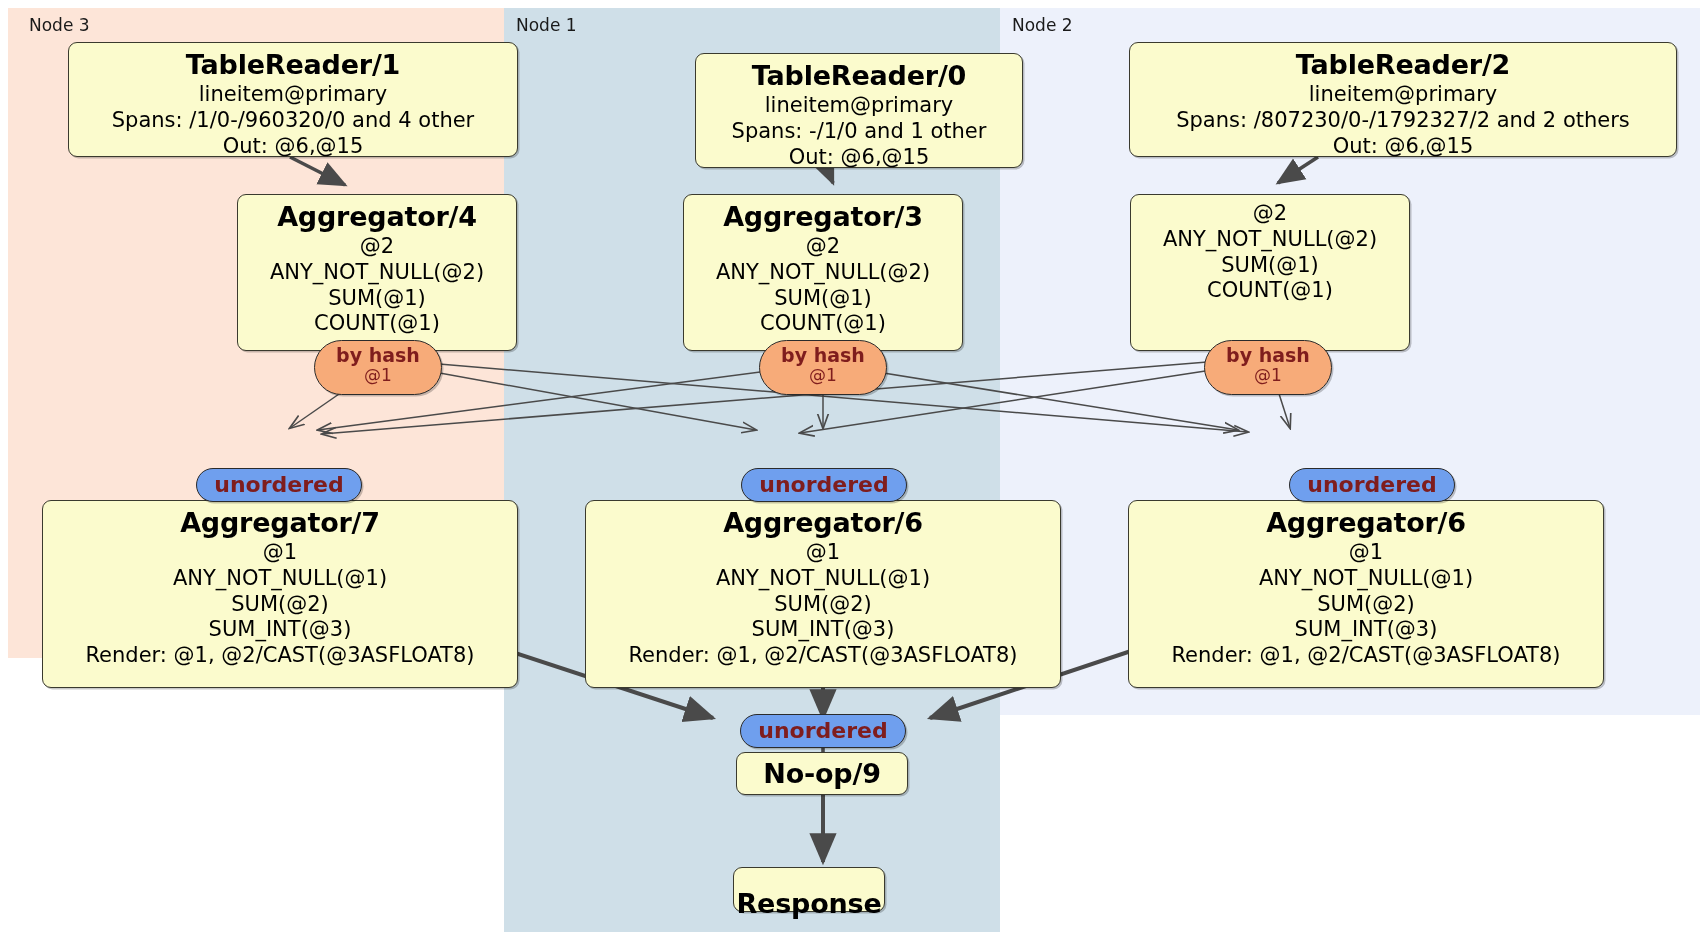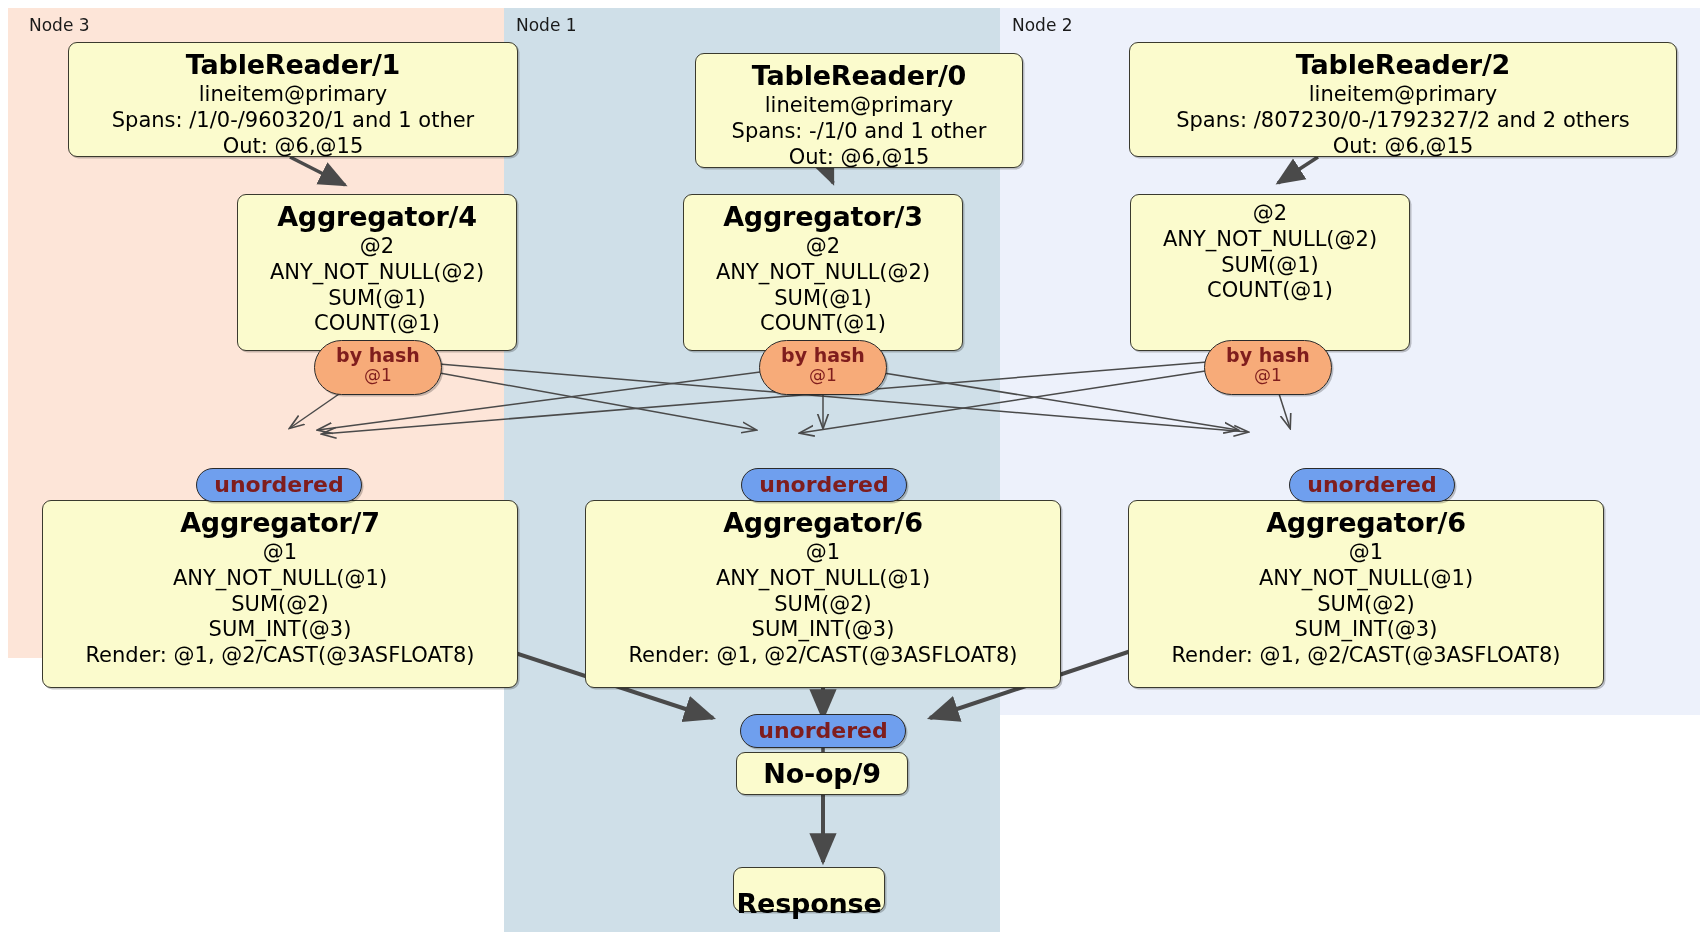--- a/index.html
+++ b/index.html
@@ -155,21 +155,21 @@
     </g>
 
     <g stroke="#4a4a4a" stroke-width="4" fill="none">
       <path d="M823,795 L823,862" marker-end="url(#arrowThick)"></path>
     </g>
   </svg>
 
   <div class="proc z-boxes" style="left:68px; top:42px; width:450px; height:115px;">
     <div class="ttl">TableReader/1</div>
     <div class="ln">lineitem@primary</div>
-    <div class="ln">Spans: /1/0-/960320/1 and 1 other</div>
+    <div class="ln">Spans: /1/0-/960320/0 and 4 other</div>
     <div class="ln">Out: @6,@15</div>
   </div>
 
   <div class="proc z-boxes" style="left:659px; top:53px; width:328px; height:115px;margin-left:36px;">
     <div class="ttl">TableReader/0</div>
     <div class="ln">lineitem@primary</div>
     <div class="ln">Spans: -/1/0 and 1 other</div>
     <div class="ln">Out: @6,@15</div>
   </div>
 

